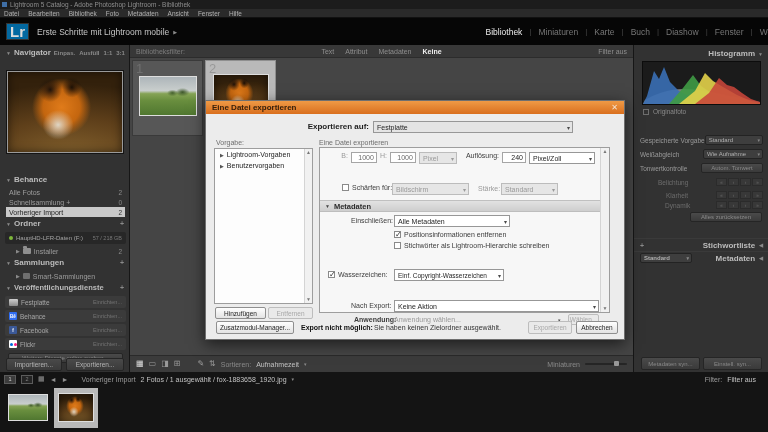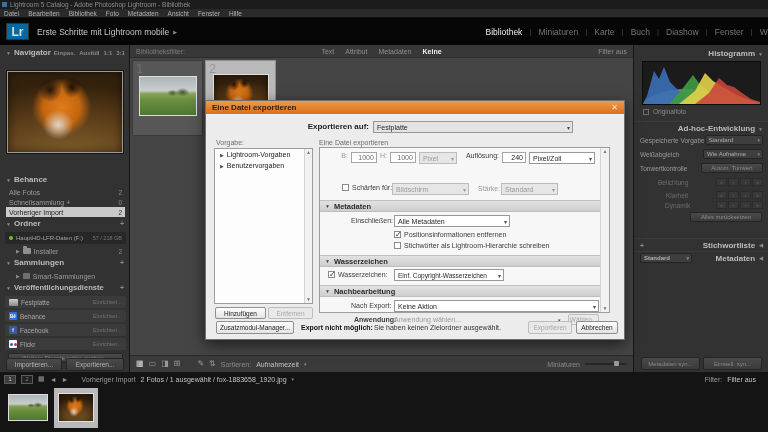--- a/index.html
+++ b/index.html
@@ -11,21 +11,21 @@
 .titlebar{position:absolute;left:0;top:0;width:768px;height:9px;background:#1c1c1c;
           display:flex;align-items:center;gap:3px;padding-left:2px}
 .appicon{width:5px;height:5px;background:#3f6ea5}
 .titletext{font-size:6.5px;color:#8e8e8e;white-space:nowrap}
 .menubar{position:absolute;left:0;top:9px;width:768px;height:9px;background:#2a2a2a;
          display:flex;align-items:center;gap:9px;padding-left:4px;border-bottom:1px solid #111}
 .menubar span{font-size:6.5px;color:#b2b2b2;white-space:nowrap}
 .topbar{position:absolute;left:0;top:18px;width:768px;height:27px;background:#060606;
         display:flex;align-items:center}
 .lrlogo{width:23px;height:17px;margin-left:6px;background:#0369a1;border:1px solid #333;
-        color:#dcdcdc;font-size:12px;display:flex;align-items:center;justify-content:center;font-weight:bold}
+        color:#dcdcdc;font-size:15px;display:flex;align-items:center;justify-content:center;font-weight:bold}
 .identity{font-size:8.5px;color:#c6c6c6;margin-left:8px;white-space:nowrap}
 .id-arrow{font-size:5px;color:#8a8a8a;margin-left:4px}
 .modules{position:absolute;right:-16px;top:0;height:27px;display:flex;align-items:center}
 .mod{font-size:8.5px;color:#767676;padding:0 7px;white-space:nowrap}
 .mod.active{color:#ececec}
 .modsep{color:#444;font-size:8px}
 
 
 .left-panel{position:absolute;left:0;top:45px;width:130px;height:327px;background:#323232;border-right:1px solid #161616}
 .right-panel{position:absolute;left:633px;top:45px;width:135px;height:327px;background:#323232;border-left:1px solid #161616}
@@ -342,24 +342,20 @@
         <path d="M26,42 L40,26 L50,13 L58,24 L68,31 L84,37 L100,40 L117,42 Z" fill="#3f9b45" opacity="0.9"></path>
         <path d="M36,42 L52,29 L62,11 L70,19 L80,25 L94,33 L108,39 L117,41 L117,42 Z" fill="#e3d24a" opacity="0.9"></path>
         <path d="M52,42 L66,31 L76,16 L84,23 L91,25 L99,31 L108,37 L117,40 L117,42 Z" fill="#c8453a" opacity="0.88"></path>
       </svg>
     </div>
     <div style="position:absolute;left:9px;top:63px;display:flex;align-items:center;gap:4px">
       <span style="width:6px;height:6px;border:1px solid #6e6e6e;display:inline-block"></span>
       <span style="font-size:6.5px;color:#8a8a8a">Originalfoto</span>
     </div>
 
-    <div class="ph r" style="position:absolute;top:76px;left:0;width:135px;border-top:1px solid #3a3a3a;padding-top:2px">
-      <span>Ad-hoc-Entwicklung</span>
-      <span class="tri">▼</span>
-    </div>
     <div class="qd-row" style="top:90px">
       <span class="qd-label">Gespeicherte Vorgabe</span>
       <span class="ddk">Standard</span>
     </div>
     <div class="qd-row" style="top:104px">
       <span class="qd-label">Weißabgleich</span>
       <span class="ddk">Wie Aufnahme</span>
     </div>
     <div class="qd-row" style="top:118px">
       <span class="qd-label">Tonwertkontrolle</span>
@@ -493,34 +489,26 @@
       <div class="dd" style="position:absolute;top:67px;left:74px;width:116px">Alle Metadaten</div>
       <div class="drow" style="top:83px;left:74px">
         <span class="cbx checked"></span>
         <span class="dsmall">Positionsinformationen entfernen</span>
       </div>
       <div class="drow" style="top:94px;left:74px">
         <span class="cbx"></span>
         <span class="dsmall">Stichwörter als Lightroom-Hierarchie schreiben</span>
       </div>
 
-      <div class="sec" style="top:107px;width:281px">
-        <span class="tri" style="color:#444">▼</span>
-        <span>Wasserzeichen</span>
-      </div>
       <div class="drow" style="top:123px;left:8px">
         <span class="cbx checked"></span>
         <span class="dsmall">Wasserzeichen:</span>
       </div>
       <div class="dd" style="position:absolute;top:121px;left:74px;width:110px;font-size:6.5px">Einf. Copyright-Wasserzeichen</div>
 
-      <div class="sec" style="top:137px;width:281px">
-        <span class="tri" style="color:#444">▼</span>
-        <span>Nachbearbeitung</span>
-      </div>
       <span class="dsmall" style="position:absolute;top:154px;left:31px">Nach Export:</span>
       <div class="dd" style="position:absolute;top:152px;left:74px;width:205px">Keine Aktion</div>
       <span class="dsmall bold" style="position:absolute;top:168px;left:34px;font-weight:bold">Anwendung:</span>
       <span class="dsmall dim" style="position:absolute;top:168px;left:74px">Anwendung wählen...</span>
       <span class="tri" style="position:absolute;top:169px;left:238px;color:#555">▾</span>
       <div class="btn disabled" style="position:absolute;top:166px;left:248px;width:31px;height:11px">Wählen...</div>
 
       <div class="vscroll" style="width:9px">
         <span>▲</span>
           <span>▼</span>

